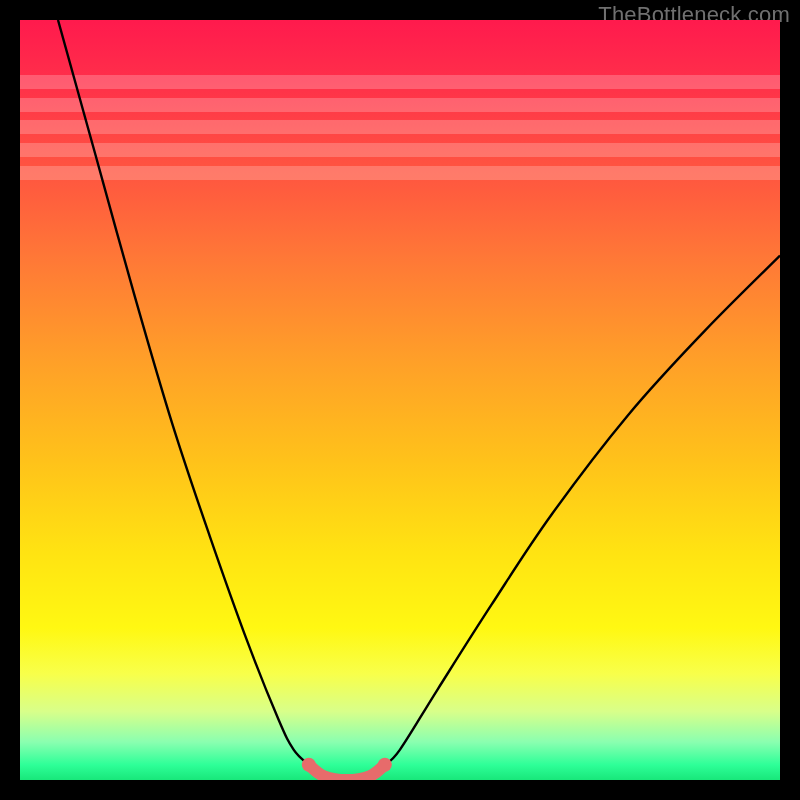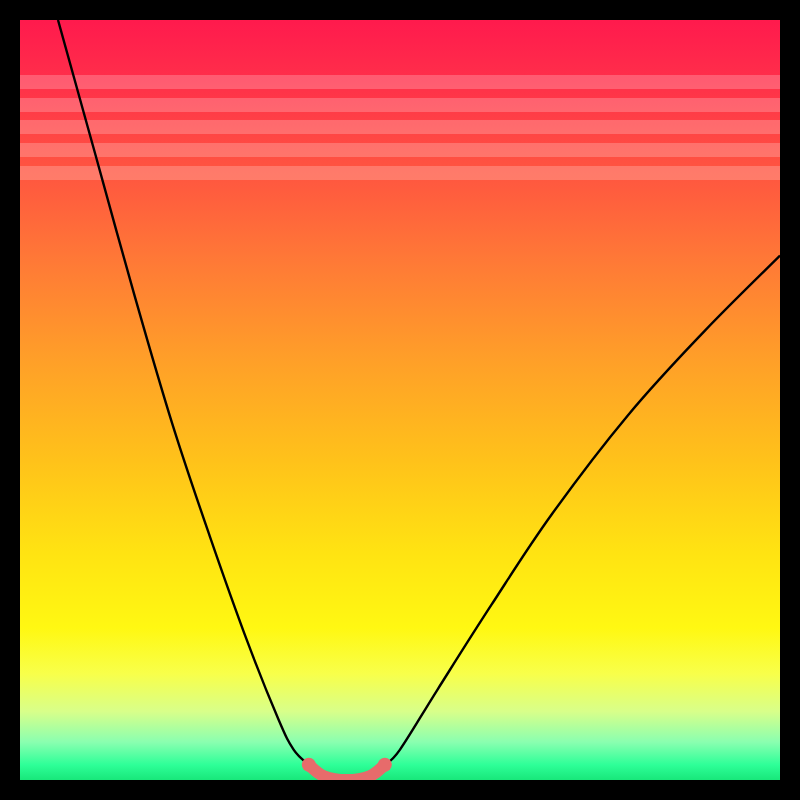--- a/index.html
+++ b/index.html
@@ -69,20 +69,21 @@
     position: absolute;
     left: 0;
     top: 0;
   }
 </style>
 </head>
 <body>
 
 <div class="frame">
 
+  <div class="watermark">TheBottleneck.com</div>
 
   <div class="plot">
     <div class="gradient-bg"></div>
 
     <div id="wash-container">
         <div class="wash-band" style="top: 146px; height: 14px;"></div>
         <div class="wash-band" style="top: 123.2px; height: 14px;"></div>
         <div class="wash-band" style="top: 100.4px; height: 14px;"></div>
         <div class="wash-band" style="top: 77.6px; height: 14px;"></div>
         <div class="wash-band" style="top: 54.8px; height: 14px;"></div>

